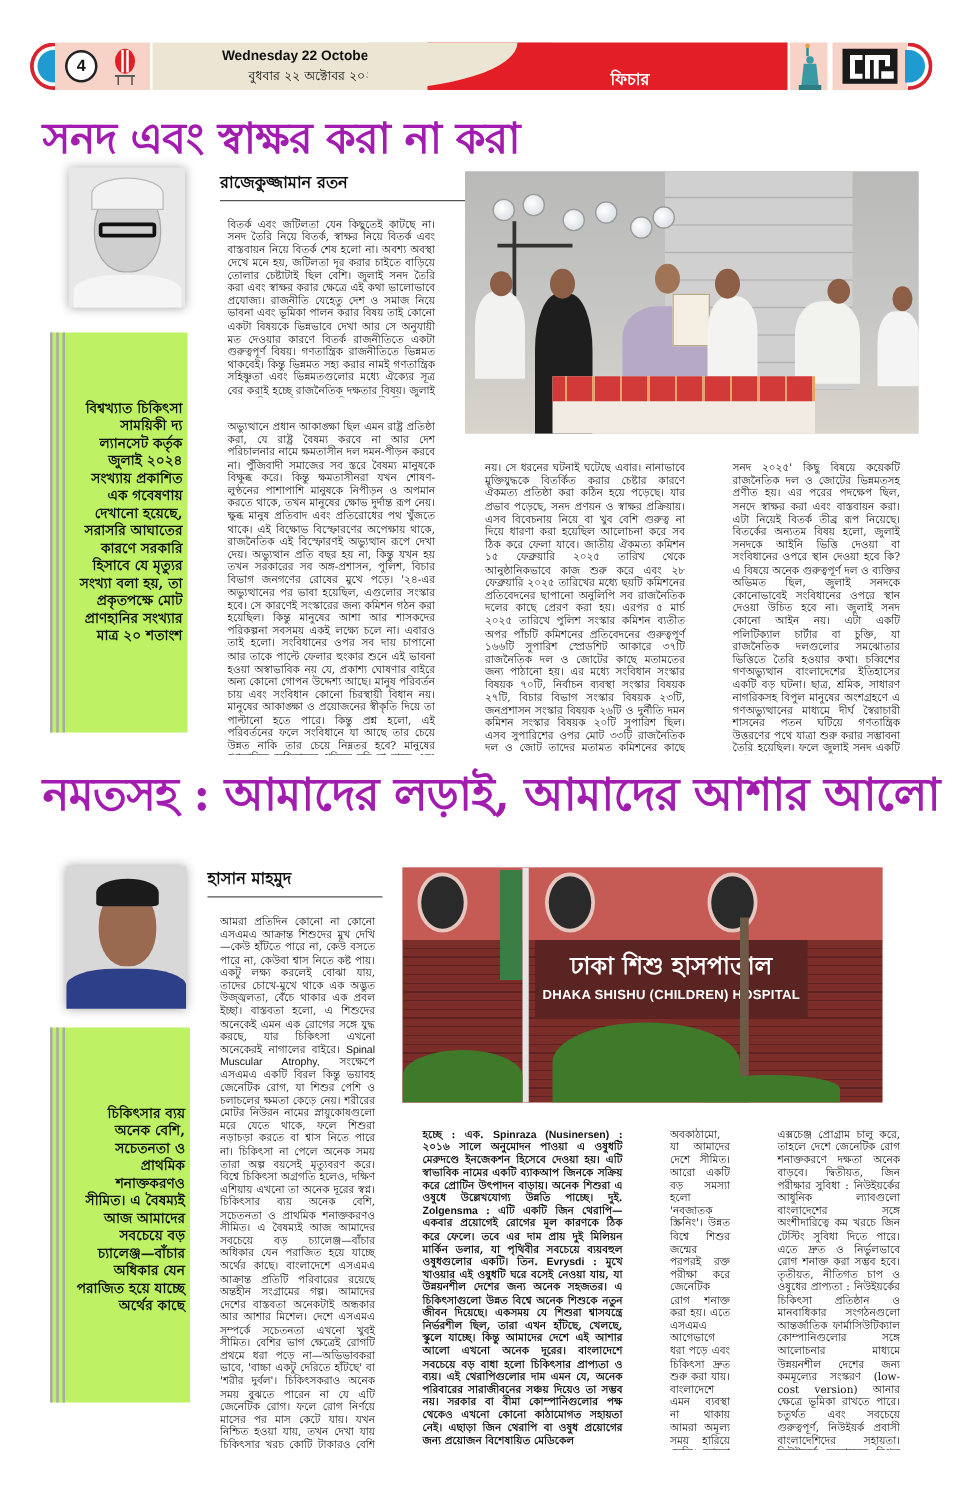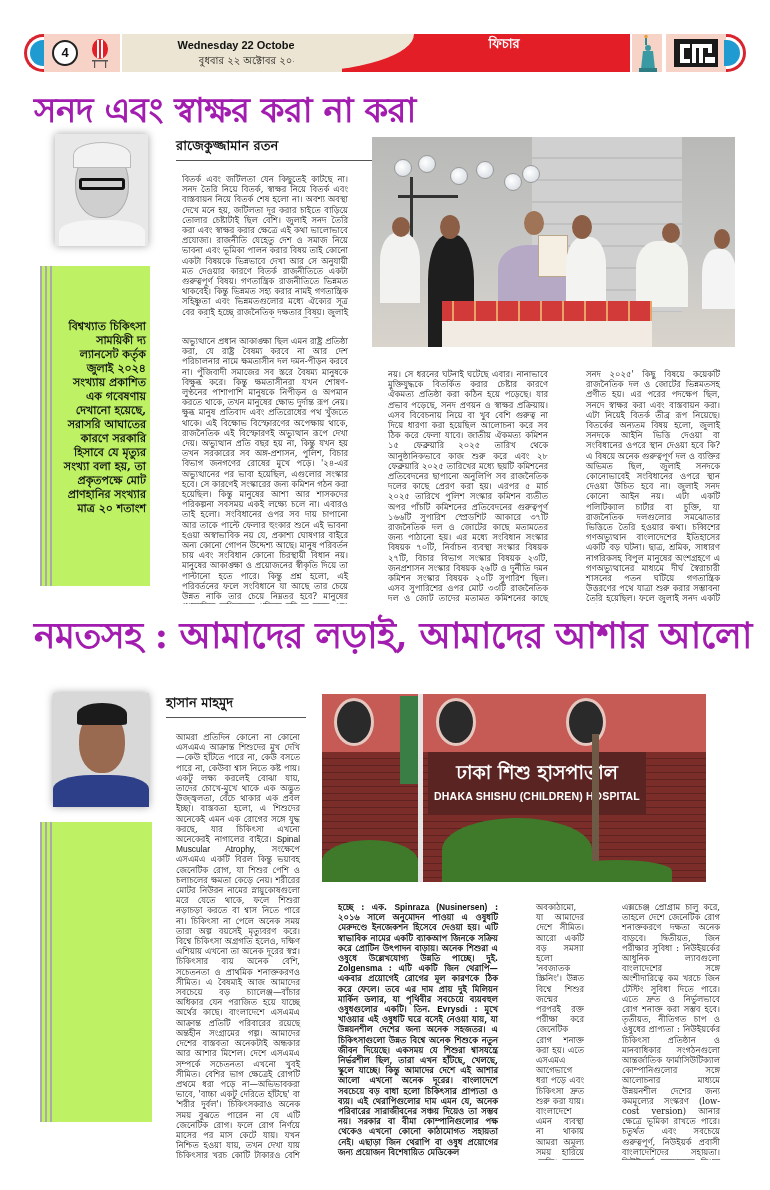--- a/index.html
+++ b/index.html
@@ -14,21 +14,21 @@
   .hdr-cap.right { right: 0; border-radius: 0 20px 20px 0; border: 3px solid #d9232d; border-left: none; background: #ffffff; }
   .hdr-cap.right::after { content: ""; position: absolute; right: 3px; top: 3px; width: 16px; height: 26px; border-radius: 0 14px 14px 0; background: #1f9bd1; }
   .hdr-page { position: absolute; left: 20px; top: 0; width: 76px; height: 38px; background: #f7d3c7; }
   .page-num { position: absolute; left: 8px; top: 6px; width: 26px; height: 26px; border-radius: 50%; border: 2px solid #222; background: #fff; font-family: "Liberation Sans", sans-serif; font-weight: bold; font-size: 13px; text-align: center; line-height: 22px; }
   .paper-logo { position: absolute; left: 46px; top: 4px; width: 20px; height: 30px; }
   .hdr-date { position: absolute; left: 98px; top: 0; width: 320px; height: 38px; background: #ece5d3; }
   .date-en { position: absolute; left: 10px; top: 5px; width: 240px; text-align: center; font-family: "Liberation Sans", sans-serif; font-weight: bold; font-size: 11px; }
   .date-bn { position: absolute; left: 10px; top: 19px; width: 240px; text-align: center; font-size: 10px; }
   .hdr-red { position: absolute; left: 318px; top: 0; width: 288px; height: 38px; background: #e41e26; }
   .hdr-curve { position: absolute; left: 270px; top: 0; width: 120px; height: 38px; background: #ece5d3; border-radius: 0 0 100% 0 / 0 0 100% 0; }
-  .hdr-section { position: absolute; left: 420px; top: 0; width: 120px; text-align: center; color: #fff; font-size: 13px; font-weight: bold; }
+  .hdr-section { position: absolute; left: 420px; top: 20px; width: 120px; text-align: center; color: #fff; font-size: 13px; font-weight: bold; }
   .hdr-liberty { position: absolute; left: 608px; top: 0; width: 30px; height: 38px; background: #f7d3c7; }
   .hdr-brand { position: absolute; left: 642px; top: 0; width: 60px; height: 38px; background: #f7d3c7; }
   .brand-box { position: absolute; left: 8px; top: 5px; width: 44px; height: 28px; background: #1a1a1a; }
 
   
   .headline { position: absolute; left: 34px; font-weight: bold; color: #a21caf; letter-spacing: -0.5px; }
   .headline.h1 { top: 84px; font-size: 34px; }
   .headline.h2 { top: 608px; font-size: 36px; }
 
   
@@ -197,20 +197,21 @@
 <div class="portrait p2">
   <div class="shirt"></div>
   <div class="face"></div>
   <div class="hair"></div>
 </div>
 
 <div class="byline b2">হাসান মাহমুদ</div>
 
 <div class="pullquote q2">
   <div class="pq-lines"></div>
+  <div class="pq-text">চিকিৎসার ব্যয় অনেক বেশি, সচেতনতা ও প্রাথমিক শনাক্তকরণও সীমিত। এ বৈষম্যই আজ আমাদের সবচেয়ে বড় চ্যালেঞ্জ—বাঁচার অধিকার যেন পরাজিত হয়ে যাচ্ছে অর্থের কাছে</div>
 </div>
 
 <div class="col" style="left:160px; top:716px; width:156px; height:444px;">
   <p><span>আমরা প্রতিদিন কোনো না কোনো এসএমএ আক্রান্ত শিশুদের মুখ দেখি—কেউ হাঁটতে পারে না, কেউ বসতে পারে না, কেউবা শ্বাস নিতে কষ্ট পায়। একটু লক্ষ্য করলেই বোঝা যায়, তাদের চোখে-মুখে থাকে এক অদ্ভুত উজ্জ্বলতা, বেঁচে থাকার এক প্রবল ইচ্ছা। বাস্তবতা হলো, এ শিশুদের অনেকেই এমন এক রোগের সঙ্গে যুদ্ধ করছে, যার চিকিৎসা এখনো অনেকেরই নাগালের বাইরে।</span> <span class="en">Spinal Muscular Atrophy,</span> <span>সংক্ষেপে এসএমএ একটি বিরল কিন্তু ভয়াবহ জেনেটিক রোগ, যা শিশুর পেশি ও চলাচলের ক্ষমতা কেড়ে নেয়। শরীরের মোটর নিউরন নামের স্নায়ুকোষগুলো মরে যেতে থাকে, ফলে শিশুরা নড়াচড়া করতে বা শ্বাস নিতে পারে না। চিকিৎসা না পেলে অনেক সময় তারা অল্প বয়সেই মৃত্যুবরণ করে। বিশ্বে চিকিৎসা অগ্রগতি হলেও, দক্ষিণ এশিয়ায় এখনো তা অনেক দূরের স্বপ্ন। চিকিৎসার ব্যয় অনেক বেশি, সচেতনতা ও প্রাথমিক শনাক্তকরণও সীমিত। এ বৈষম্যই আজ আমাদের সবচেয়ে বড় চ্যালেঞ্জ—বাঁচার অধিকার যেন পরাজিত হয়ে যাচ্ছে অর্থের কাছে। বাংলাদেশে এসএমএ আক্রান্ত প্রতিটি পরিবারের রয়েছে অন্তহীন সংগ্রামের গল্প। আমাদের দেশের বাস্তবতা অনেকটাই অন্ধকার আর আশার মিশেল। দেশে এসএমএ সম্পর্কে সচেতনতা এখনো খুবই সীমিত। বেশির ভাগ ক্ষেত্রেই রোগটি প্রথমে ধরা পড়ে না—অভিভাবকরা ভাবে, 'বাচ্চা একটু দেরিতে হাঁটছে' বা 'শরীর দুর্বল'। চিকিৎসকরাও অনেক সময় বুঝতে পারেন না যে এটি জেনেটিক রোগ। ফলে রোগ নির্ণয়ে মাসের পর মাস কেটে যায়। যখন নিশ্চিত হওয়া যায়, তখন দেখা যায় চিকিৎসার খরচ কোটি টাকারও বেশি—যা কোনো সাধারণ পরিবারের পক্ষে বহন করা প্রায় অসম্ভব। জিনগত পরীক্ষা বা থেরাপি নেওয়ার জন্য বিদেশে যেতে হয়। সেই সময় অভিভাবকদের চোখে এক অদ্ভুত নিরুপায় যন্ত্রণা দেখি আমরা, যা ভাষায় প্রকাশ করা যায় না। বিশ্বজুড়ে গত কয়েক বছরে এসএমএ চিকিৎসার এক নতুন অধ্যায় শুরু হয়েছে। যুক্তরাষ্ট্র ও ইউরোপে এখন তিনটি বড় থেরাপি ব্যবহৃত</span></p>
 </div>
 
 <div class="photo ph2">
   <div class="upper"></div>
   <div class="win" style="left:12px; top:4px;"></div>
   <div class="win" style="left:114px; top:4px;"></div>

